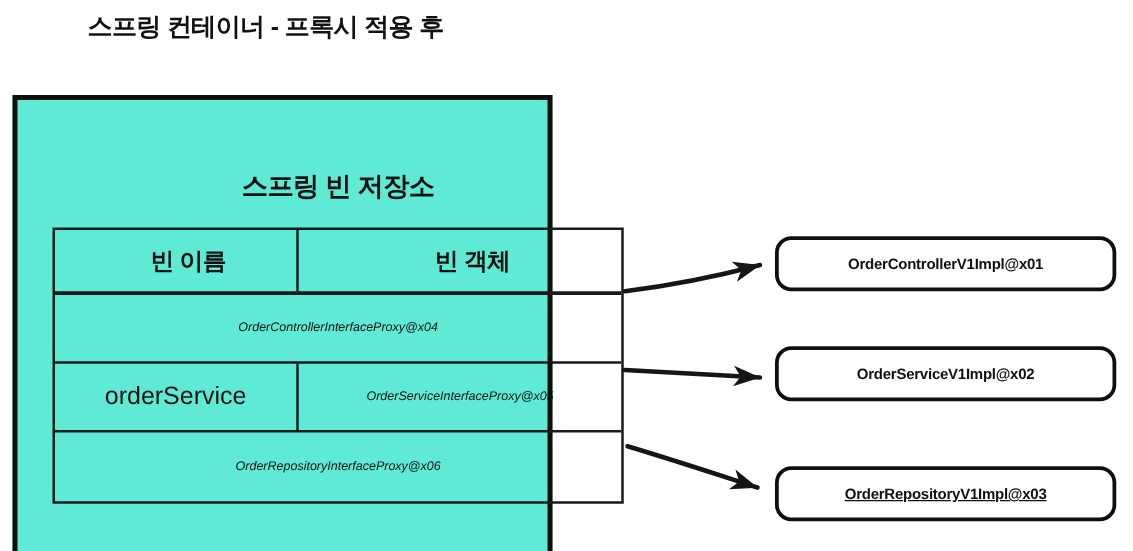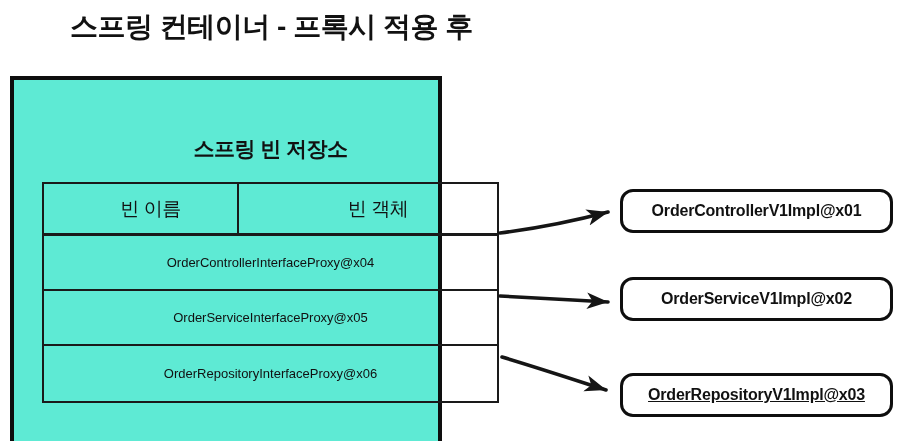--- a/index.html
+++ b/index.html
@@ -13,21 +13,21 @@
     position: relative;
     width: 906px;
     height: 441px;
     background: #ffffff;
     overflow: hidden;
   }
   .page-title {
     position: absolute;
     left: 70px;
     top: 8px;
-    font-size: 28px;
+    font-size: 20px;
     font-weight: 700;
     letter-spacing: -0.5px;
     white-space: nowrap;
   }
   .container-box {
     position: absolute;
     left: 10px;
     top: 60px;
     width: 432px;
     height: 377px;
@@ -63,38 +63,38 @@
   .cell {
     display: flex;
     align-items: center;
     justify-content: center;
     box-sizing: border-box;
     text-align: center;
   }
   .col-name  { width: 195px; border-right: 2px solid #1a1a1a; }
   .col-obj   { flex: 1; }
   .header-row { height: 52px; border-bottom: 3px solid #1a1a1a; }
-  .header-row .cell { font-size: 19px; font-weight: 400; letter-spacing: -0.5px; padding-left: 20px; }
+  .header-row .cell { font-size: 19px; font-weight: 700; letter-spacing: -0.5px; padding-left: 20px; }
   .data-row { height: 55px; border-bottom: 2px solid #1a1a1a; }
   .data-row:last-child { border-bottom: none; }
   .data-row .col-name { font-size: 20px; }
-  .data-row .col-obj  { font-size: 13px; }
+  .data-row .col-obj  { font-size: 10px; font-style: italic; }
   .target-box {
     position: absolute;
     left: 620px;
     width: 273px;
     height: 44px;
     border: 3px solid #0e0e0e;
     border-radius: 13px;
     box-sizing: border-box;
     background: #ffffff;
     display: flex;
     align-items: center;
     justify-content: center;
-    font-size: 16px;
+    font-size: 12px;
     font-weight: 700;
     letter-spacing: -0.2px;
   }
   .target-1 { top: 189px; }
   .target-2 { top: 277px; align-items: center; }
   .target-3 { top: 373px; text-decoration: underline; }
   .arrow-layer {
     position: absolute;
     left: 0; top: 0;
     width: 906px;
@@ -124,20 +124,21 @@
       <div class="row header-row">
         <div class="cell col-name">빈 이름</div>
         <div class="cell col-obj">빈 객체</div>
       </div>
 
       <div class="row data-row">
         <div class="cell col-obj">OrderControllerInterfaceProxy@x04</div>
       </div>
 
       <div class="row data-row">
+        <div class="cell col-name">orderService</div>
         <div class="cell col-obj">OrderServiceInterfaceProxy@x05</div>
       </div>
 
       <div class="row data-row">
         <div class="cell col-obj">OrderRepositoryInterfaceProxy@x06</div>
       </div>
 
     </div>
   </div>
 

